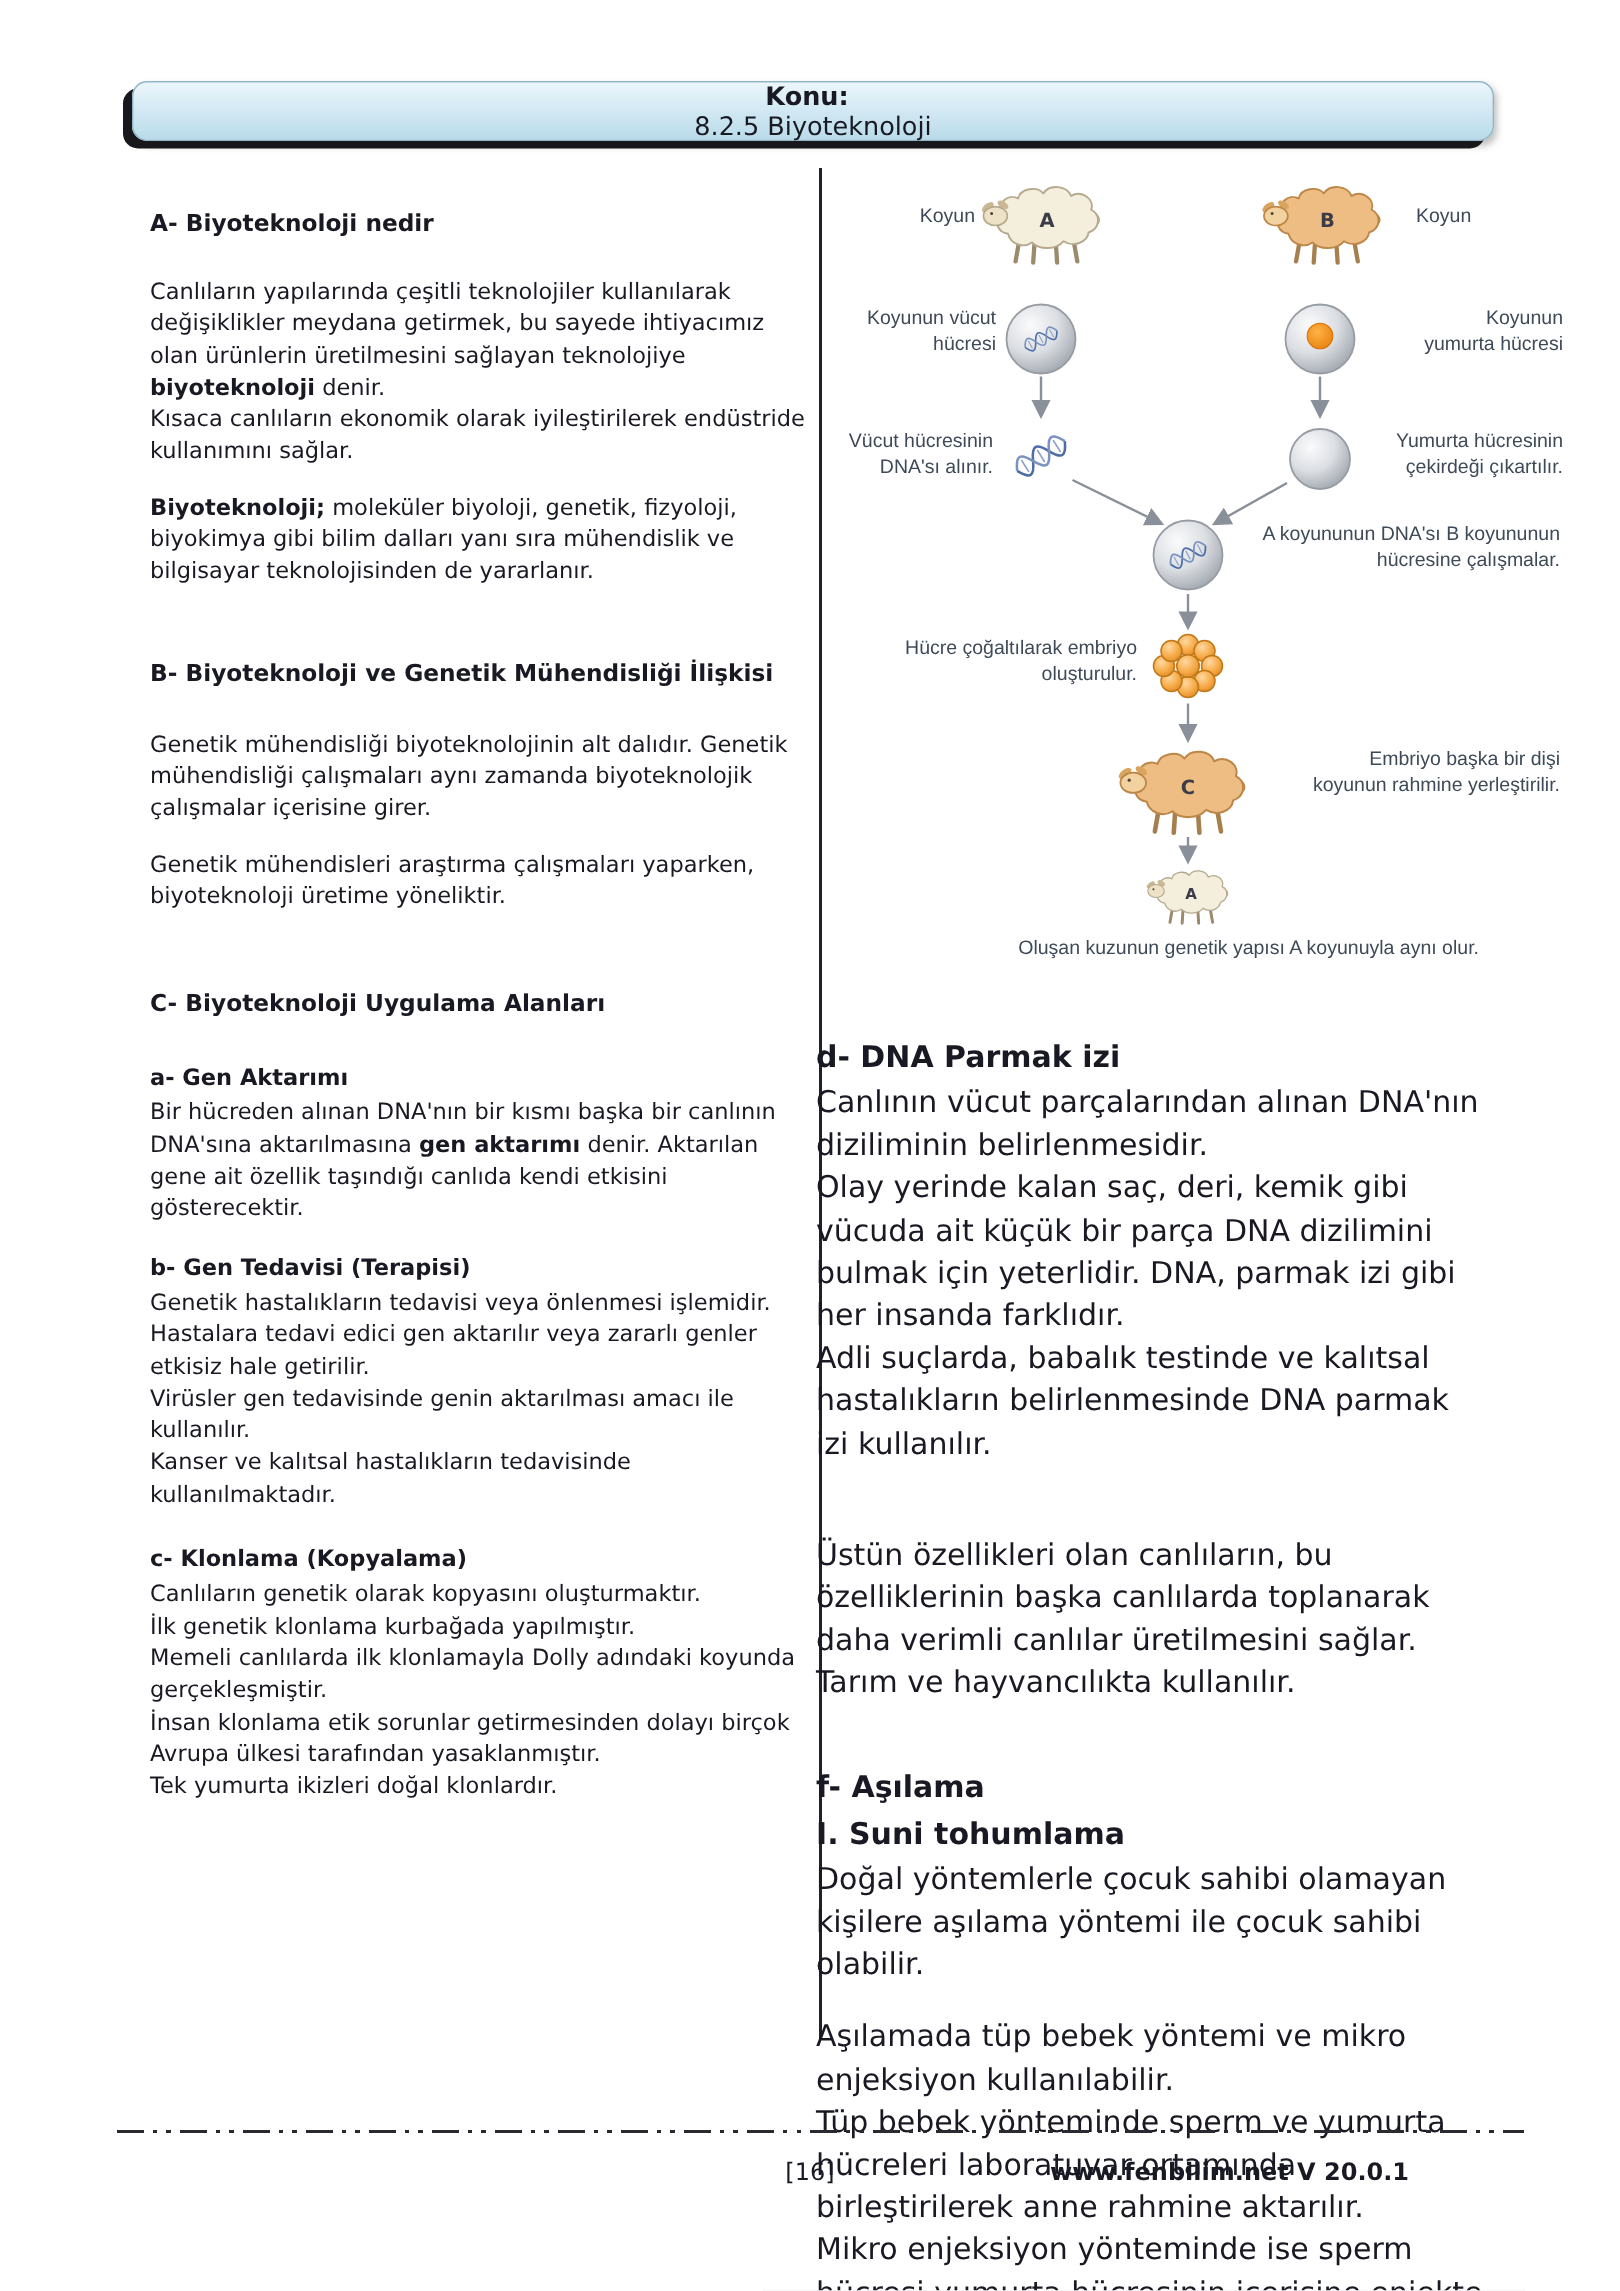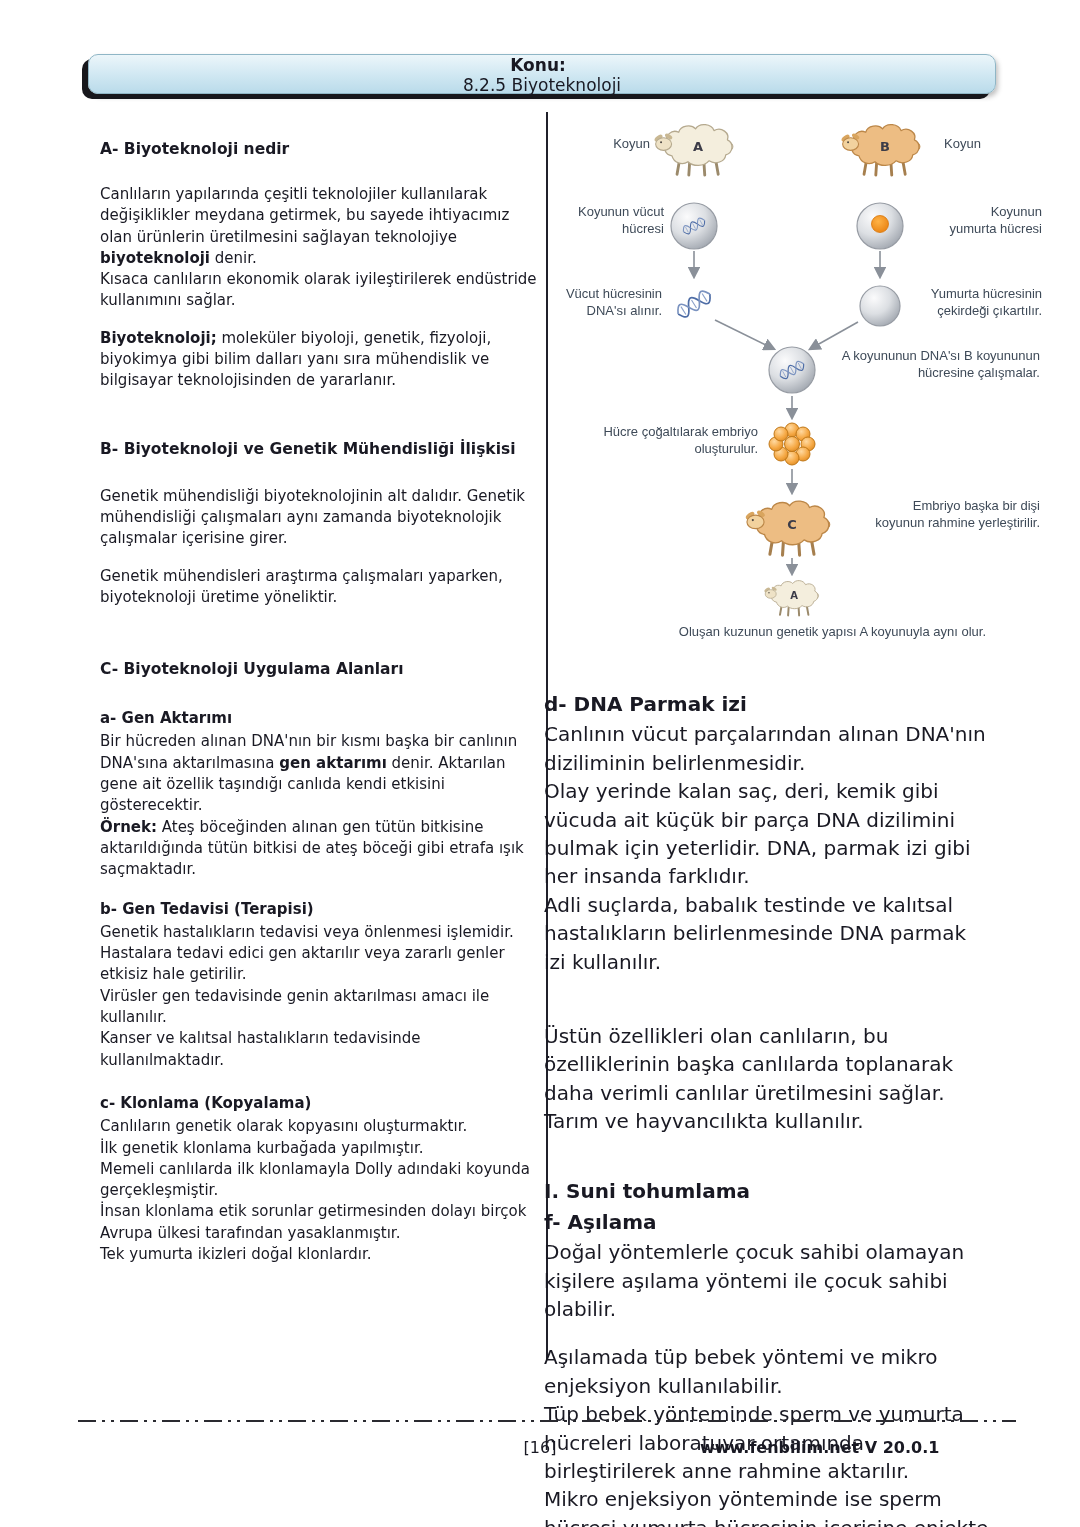--- a/index.html
+++ b/index.html
@@ -93,21 +93,20 @@
 
     <div class="h-main mb26">B- Biyoteknoloji ve Genetik Mühendisliği İlişkisi</div>
     <div class="mb16">Genetik mühendisliği biyoteknolojinin alt dalıdır. Genetik mühendisliği çalışmaları aynı zamanda biyoteknolojik çalışmalar içerisine girer.</div>
     <div class="mb50">Genetik mühendisleri araştırma çalışmaları yaparken, biyoteknoloji üretime yöneliktir.</div>
 
     <div class="h-main mb28">C- Biyoteknoloji Uygulama Alanları</div>
 
     <div class="h-sub mb2">a- Gen Aktarımı</div>
     <div class="mb18">
       <span>Bir hücreden alınan DNA'nın bir kısmı başka bir canlının DNA'sına aktarılmasına </span><b>gen aktarımı</b><span> denir. Aktarılan gene ait özellik taşındığı canlıda kendi etkisini gösterecektir.</span>
-      <div><b>Örnek:</b><span> Ateş böceğinden alınan gen tütün bitkisine aktarıldığında tütün bitkisi de ateş böceği gibi etrafa ışık saçmaktadır.</span></div>
     </div>
 
     <div class="h-sub mb2">b- Gen Tedavisi (Terapisi)</div>
     <div class="ml mb22">Genetik hastalıkların tedavisi veya önlenmesi işlemidir.
 Hastalara tedavi edici gen aktarılır veya zararlı genler etkisiz hale getirilir.
 Virüsler gen tedavisinde genin aktarılması amacı ile kullanılır.
 Kanser ve kalıtsal hastalıkların tedavisinde kullanılmaktadır.</div>
 
     <div class="h-sub mb2">c- Klonlama (Kopyalama)</div>
     <div class="ml">Canlıların genetik olarak kopyasını oluşturmaktır.
@@ -229,22 +228,22 @@
   </div>
 
   <div class="col-right">
     <div class="h-sub mb2">d- DNA Parmak izi</div>
     <div class="ml mb46">Canlının vücut parçalarından alınan DNA'nın diziliminin belirlenmesidir.
 Olay yerinde kalan saç, deri, kemik gibi vücuda ait küçük bir parça DNA dizilimini bulmak için yeterlidir. DNA, parmak izi gibi her insanda farklıdır.
 Adli suçlarda, babalık testinde ve kalıtsal hastalıkların belirlenmesinde DNA parmak izi kullanılır.</div>
 
     <div class="ml mb42">Üstün özellikleri olan canlıların, bu özelliklerinin başka canlılarda toplanarak daha verimli canlılar üretilmesini sağlar. Tarım ve hayvancılıkta kullanılır.</div>
 
+    <div class="h-sub mb2">f- Aşılama</div>
     <div class="h-sub mb2">I. Suni tohumlama</div>
-    <div class="h-sub mb2">f- Aşılama</div>
     <div class="ml mb20">Doğal yöntemlerle çocuk sahibi olamayan kişilere aşılama yöntemi ile çocuk sahibi olabilir.</div>
     <div class="ml">Aşılamada tüp bebek yöntemi ve mikro enjeksiyon kullanılabilir.
 Tüp bebek yönteminde sperm ve yumurta hücreleri laboratuvar ortamında birleştirilerek anne rahmine aktarılır.
 Mikro enjeksiyon yönteminde ise sperm hücresi yumurta hücresinin içerisine enjekte edilir.</div>
   </div>
 
   <div class="footer-line"></div>
   <div class="footer-page">[16]</div>
   <div class="footer-site">
     <span>www.fenbilim.net</span>

